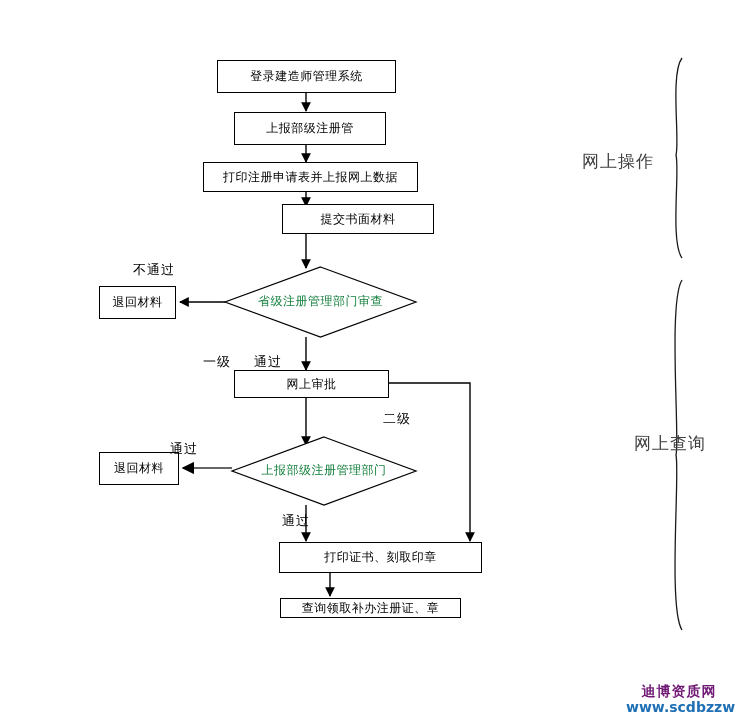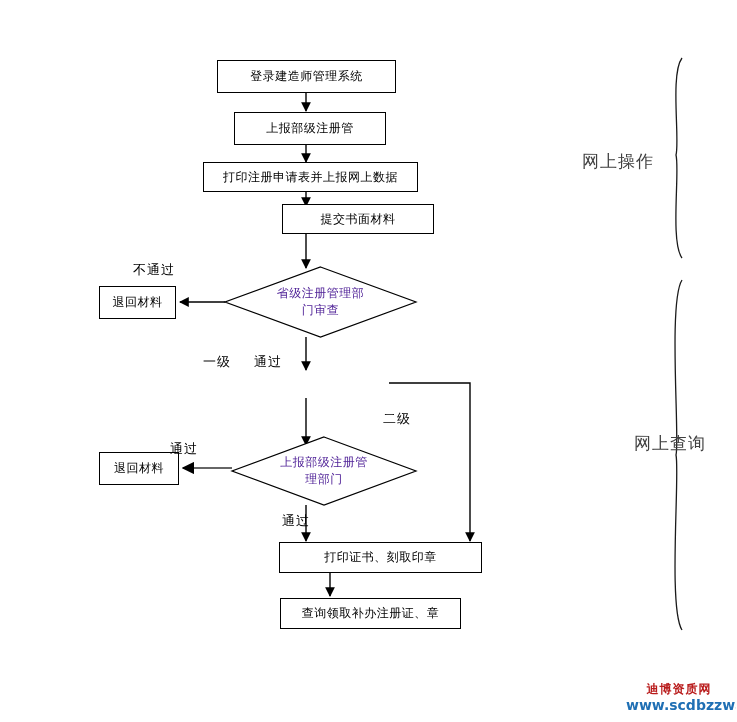--- a/index.html
+++ b/index.html
@@ -41,26 +41,26 @@
     top: 0;
     overflow: visible;
   }
   .diamond-label {
     position: absolute;
     left: 0;
     top: 0;
     width: 100%;
     height: 100%;
     display: flex;
-    flex-direction: column;
+    flex-direction: row;
     align-items: center;
     justify-content: center;
     text-align: center;
     font-size: 12px;
-    color: #4c1d95;
+    color: #15803d;
     line-height: 1.45;
     letter-spacing: 0.5px;
     pointer-events: none;
   }
   .edge-label {
     position: absolute;
     font-size: 13px;
     color: #000000;
     white-space: nowrap;
     letter-spacing: 1px;
@@ -79,23 +79,23 @@
     width: 737px;
     height: 722px;
     pointer-events: none;
   }
   .watermark {
     position: absolute;
     text-align: center;
     line-height: 1.15;
   }
   .wm-cn {
-    font-size: 12px;
+    font-size: 14px;
     font-weight: bold;
-    color: #b91c1c;
+    color: #701a75;
     letter-spacing: 1px;
   }
   .wm-url {
     font-size: 14px;
     font-weight: bold;
     color: #1f6fb4;
     letter-spacing: 0px;
   }
 </style>
 </head>
@@ -160,40 +160,43 @@
     <div class="diamond-label">
       <span>省级注册管理部</span>
       <span>门审查</span>
     </div>
   </div>
 
   <div class="node" style="left:99px; top:286px; width:77px; height:33px;">
     <span>退回材料</span>
   </div>
 
+  <div class="node" style="left:234px; top:370px; width:155px; height:28px;">
+    <span>网上审批</span>
+  </div>
 
   <div class="diamond-wrap" style="left:232px; top:437px; width:184px; height:68px;">
     <svg width="184" height="68" viewBox="0 0 184 68" xmlns="http://www.w3.org/2000/svg">
       <polygon points="92,0 184,34 92,68 0,34" fill="#ffffff" stroke="#000000" stroke-width="1.2"></polygon>
     </svg>
     <div class="diamond-label">
       <span>上报部级注册管</span>
       <span>理部门</span>
     </div>
   </div>
 
   <div class="node" style="left:99px; top:452px; width:80px; height:33px;">
     <span>退回材料</span>
   </div>
 
   <div class="node" style="left:279px; top:542px; width:203px; height:31px;">
     <span>打印证书、刻取印章</span>
   </div>
 
-  <div class="node" style="left:280px; top:598px; width:181px; height:31px;">
+  <div class="node" style="left:280px; top:598px; width:181px; height:20px;">
     <span>查询领取补办注册证、章</span>
   </div>
 
   <div class="edge-label" style="left:133px; top:261px;">
     <span>不通过</span>
   </div>
 
   <div class="edge-label" style="left:203px; top:353px;">
     <span>一级</span>
   </div>

